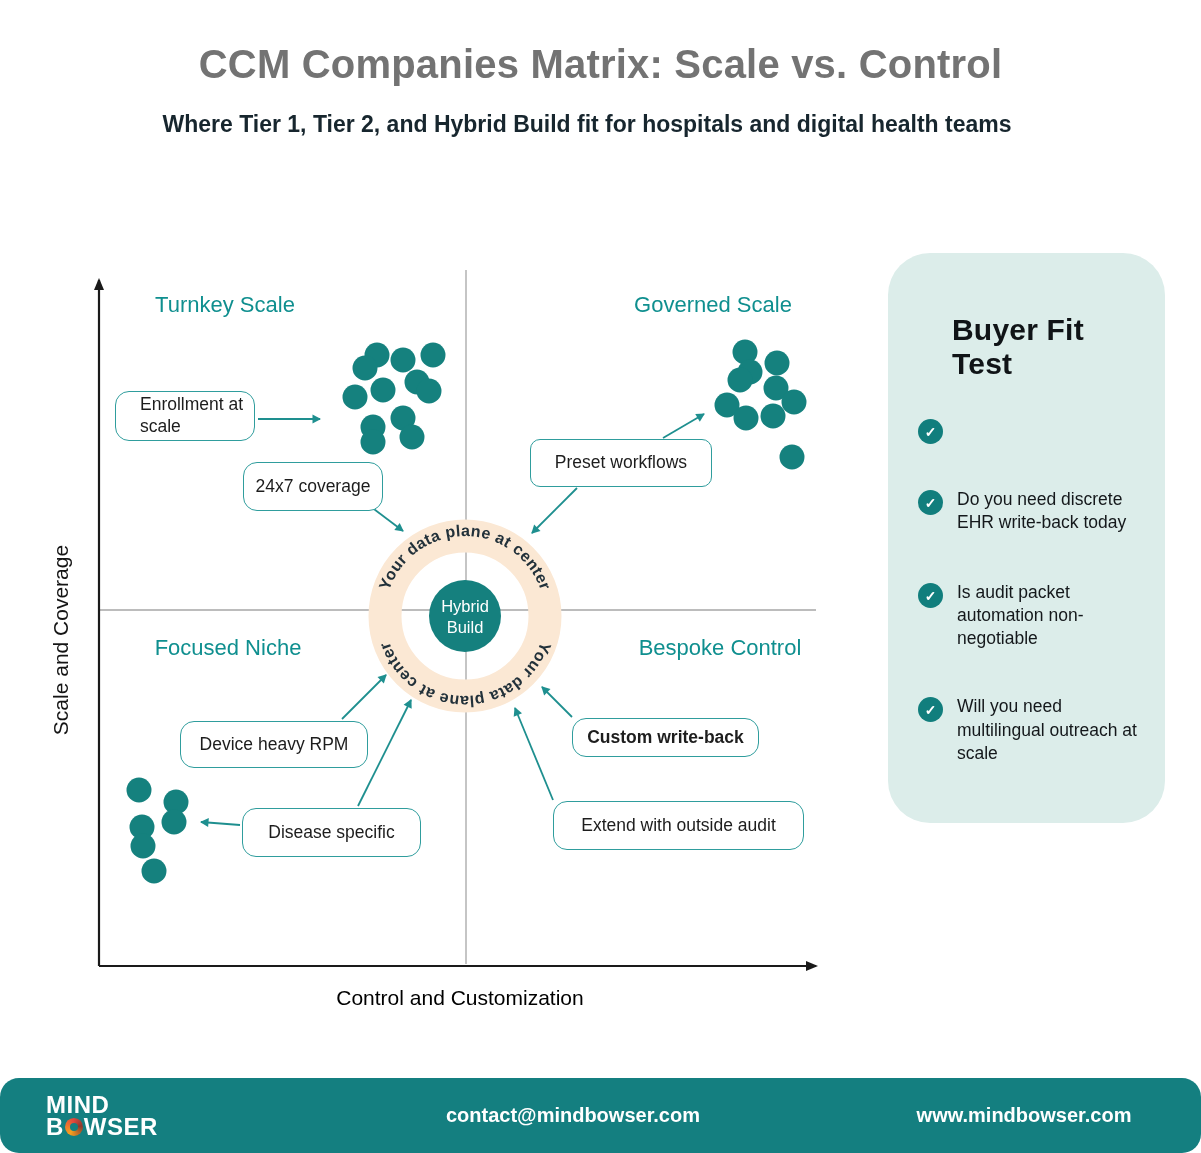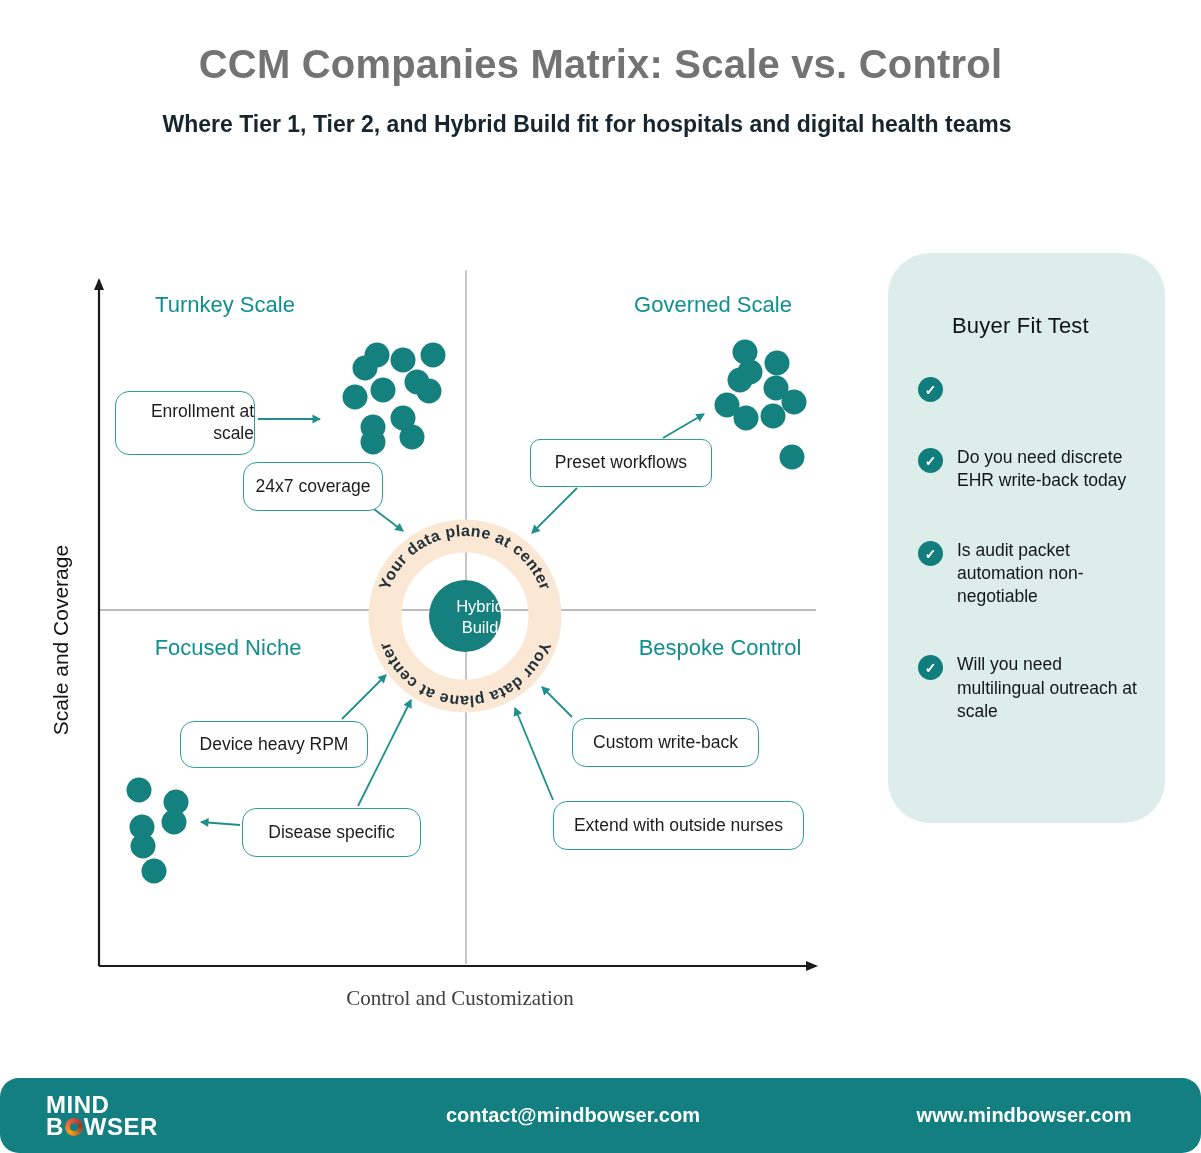--- a/index.html
+++ b/index.html
@@ -31,51 +31,51 @@
   .quad-focused  { left:228px; top:635px; }
   .quad-bespoke  { left:720px; top:635px; }
   
   .callout {
     position:absolute; background:#ffffff;
     border:1.5px solid #2F9D9D; border-radius:14px;
     display:flex; align-items:center; justify-content:center;
     font-size:17.5px; font-weight:500; color:#1D1D1D;
     text-align:center; line-height:1.25; z-index:3;
   }
-  .co-enrollment { left:115px; top:391px; width:140px; height:64px;
-                   justify-content:flex-start; padding-left:24px; text-align:right; }
+  .co-enrollment { left:115px; top:391px; width:140px; height:50px;
+                   justify-content:flex-start; padding-left:24px; text-align:left; }
   .co-coverage   { left:207px; top:462px; width:140px; height:49px;margin-left:36px; }
   .co-preset     { left:530px; top:439px; width:182px; height:48px;border-radius:10px; }
   .co-device     { left:180px; top:721px; width:188px; height:47px; }
   .co-disease    { left:242px; top:808px; width:179px; height:49px; }
-  .co-custom     { left:572px; top:718px; width:187px; height:49px; }
+  .co-custom     { left:572px; top:718px; width:187px; height:39px;font-weight:bold; }
   .co-extend     { left:553px; top:801px; width:251px; height:49px; }
   
   .center-label {
-    position:absolute; left:480px; top:617px; width:80px;
+    position:absolute; left:465px; top:617px; width:80px;
     transform:translate(-50%,-50%); text-align:center;
     color:#ffffff; font-size:16.5px; font-weight:500; line-height:1.3; z-index:4;
   }
   
   .x-axis-label {
     position:absolute; left:460px; top:986px; transform:translateX(-50%);
-    font-size:21px; font-weight:500; color:#404040; white-space:nowrap;font-family:Liberation Serif, serif;
+    font-size:21px; font-weight:500; color:#000000; white-space:nowrap;
   }
   .y-axis-label {
     position:absolute; left:61px; top:640px;
     transform:translate(-50%,-50%) rotate(-90deg);
     font-size:21px; font-weight:500; color:#141414; white-space:nowrap;
   }
   
   .sidebar {
     position:absolute; left:888px; top:253px; width:277px; height:570px;
     background:#DCEDEA; border-radius:42px; padding:60px 20px 0 30px;
   }
   .sidebar-title {
-    font-size:22px; font-weight:400; color:#101417;
+    font-size:30px; font-weight:700; color:#101417;
     margin:0 0 36px 34px; letter-spacing:0.2px;
   }
   .check-item { display:flex; align-items:flex-start; }
   .ci-1 { margin-bottom:44px; } .ci-2 { margin-bottom:47px; } .ci-3 { margin-bottom:45px; }
   .check-icon {
     flex:0 0 25px; width:25px; height:25px; border-radius:50%;
     background:#117E7D; color:#ffffff; font-size:14px; font-weight:700;
     display:flex; align-items:center; justify-content:center; margin:2px 14px 0 0;
   }
   .check-text { font-size:17.5px; font-weight:500; color:#14181B; line-height:1.32; max-width:195px; }
@@ -190,21 +190,21 @@
   <div class="quad-label quad-governed">Governed Scale</div>
   <div class="quad-label quad-focused">Focused Niche</div>
   <div class="quad-label quad-bespoke">Bespoke Control</div>
 
   <div class="callout co-enrollment">Enrollment at scale</div>
   <div class="callout co-coverage">24x7 coverage</div>
   <div class="callout co-preset">Preset workflows</div>
   <div class="callout co-device">Device heavy RPM</div>
   <div class="callout co-disease">Disease specific</div>
   <div class="callout co-custom">Custom write-back</div>
-  <div class="callout co-extend">Extend with outside nurses</div>
+  <div class="callout co-extend">Extend with outside audit</div>
 
   <div class="x-axis-label">Control and Customization</div>
   <div class="y-axis-label">Scale and Coverage</div>
 
   <div class="sidebar">
     <div class="sidebar-title">Buyer Fit Test</div>
     <div class="check-item ci-1">
       <span class="check-icon">✓</span>
     </div>
     <div class="check-item ci-2">

